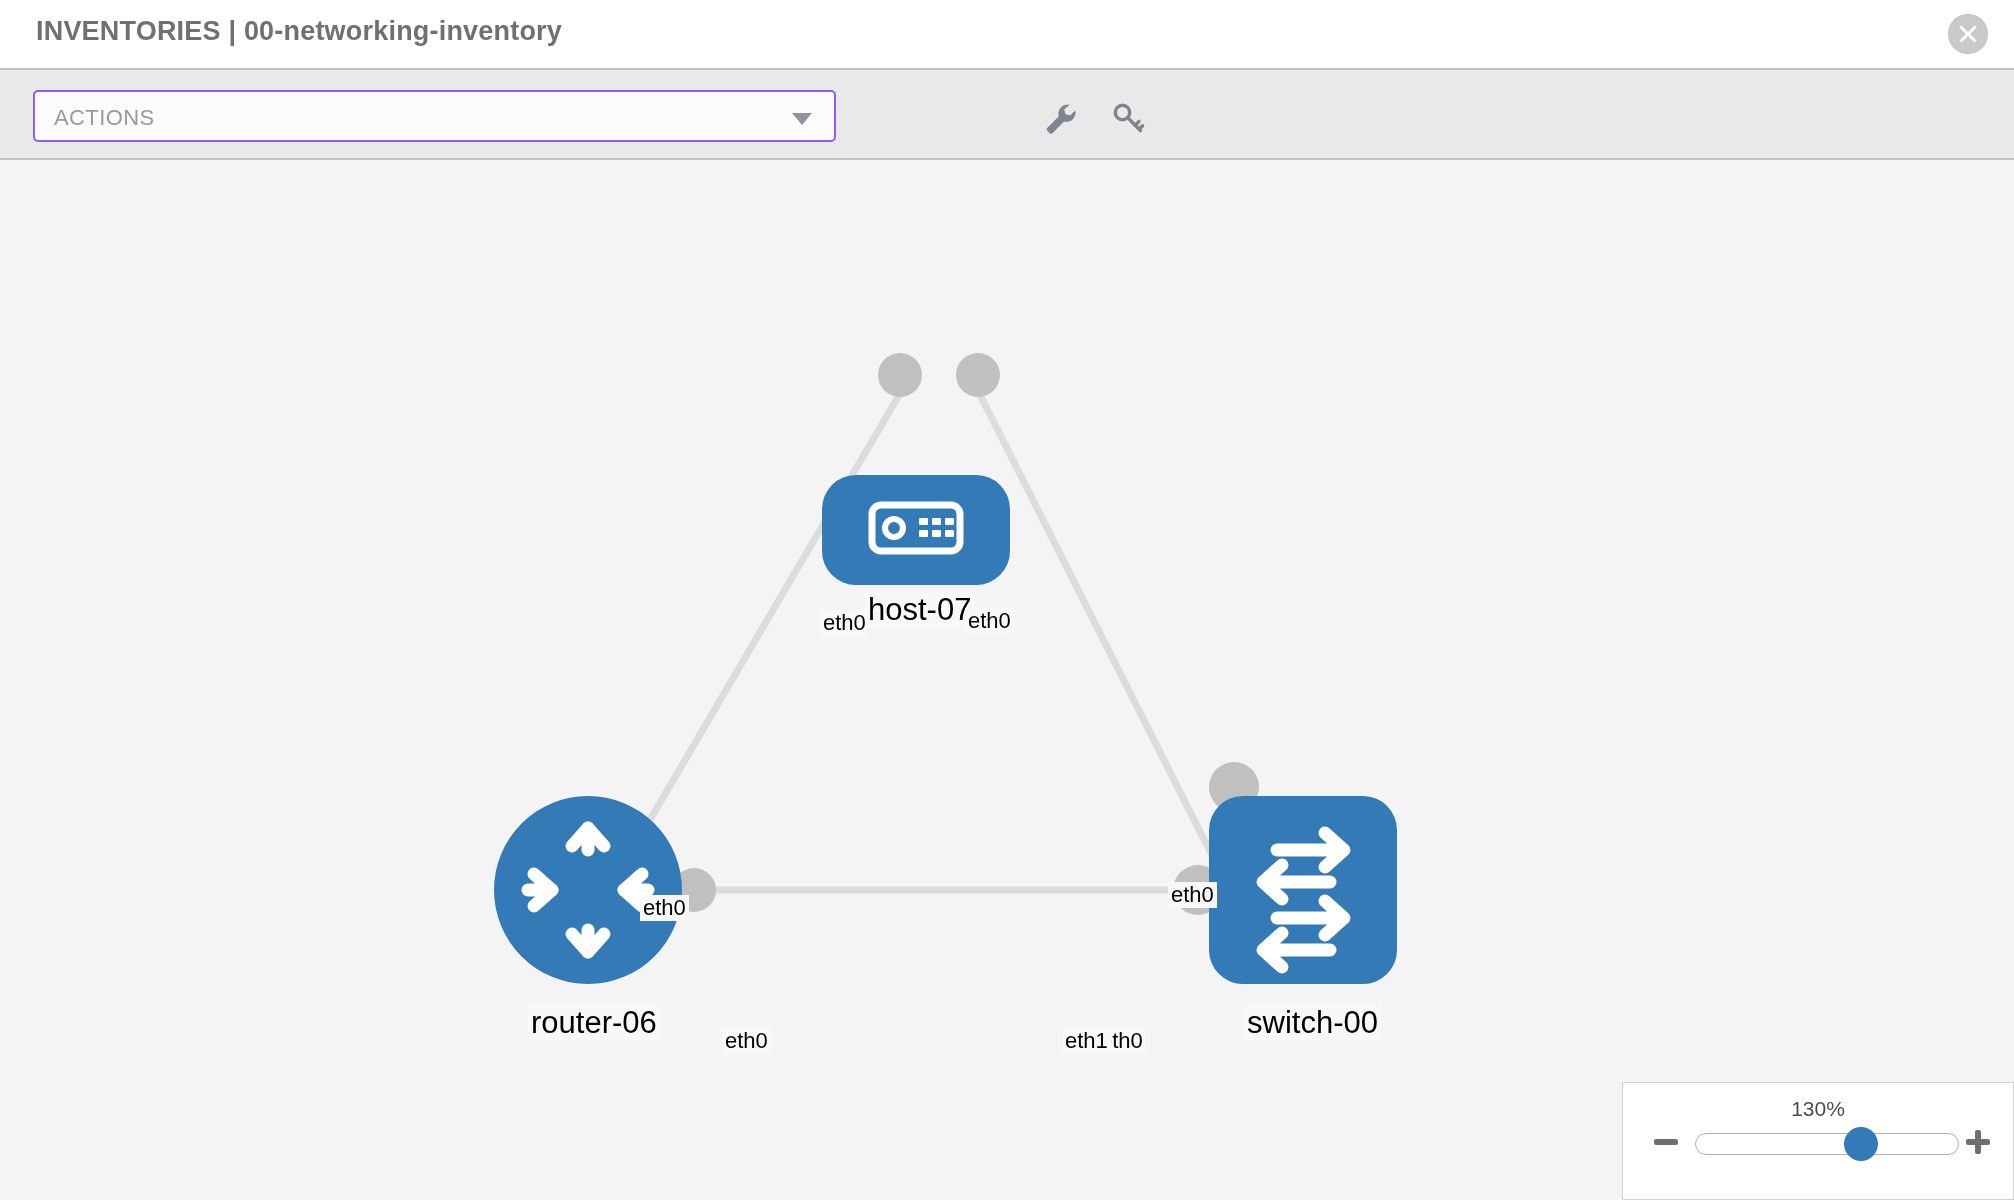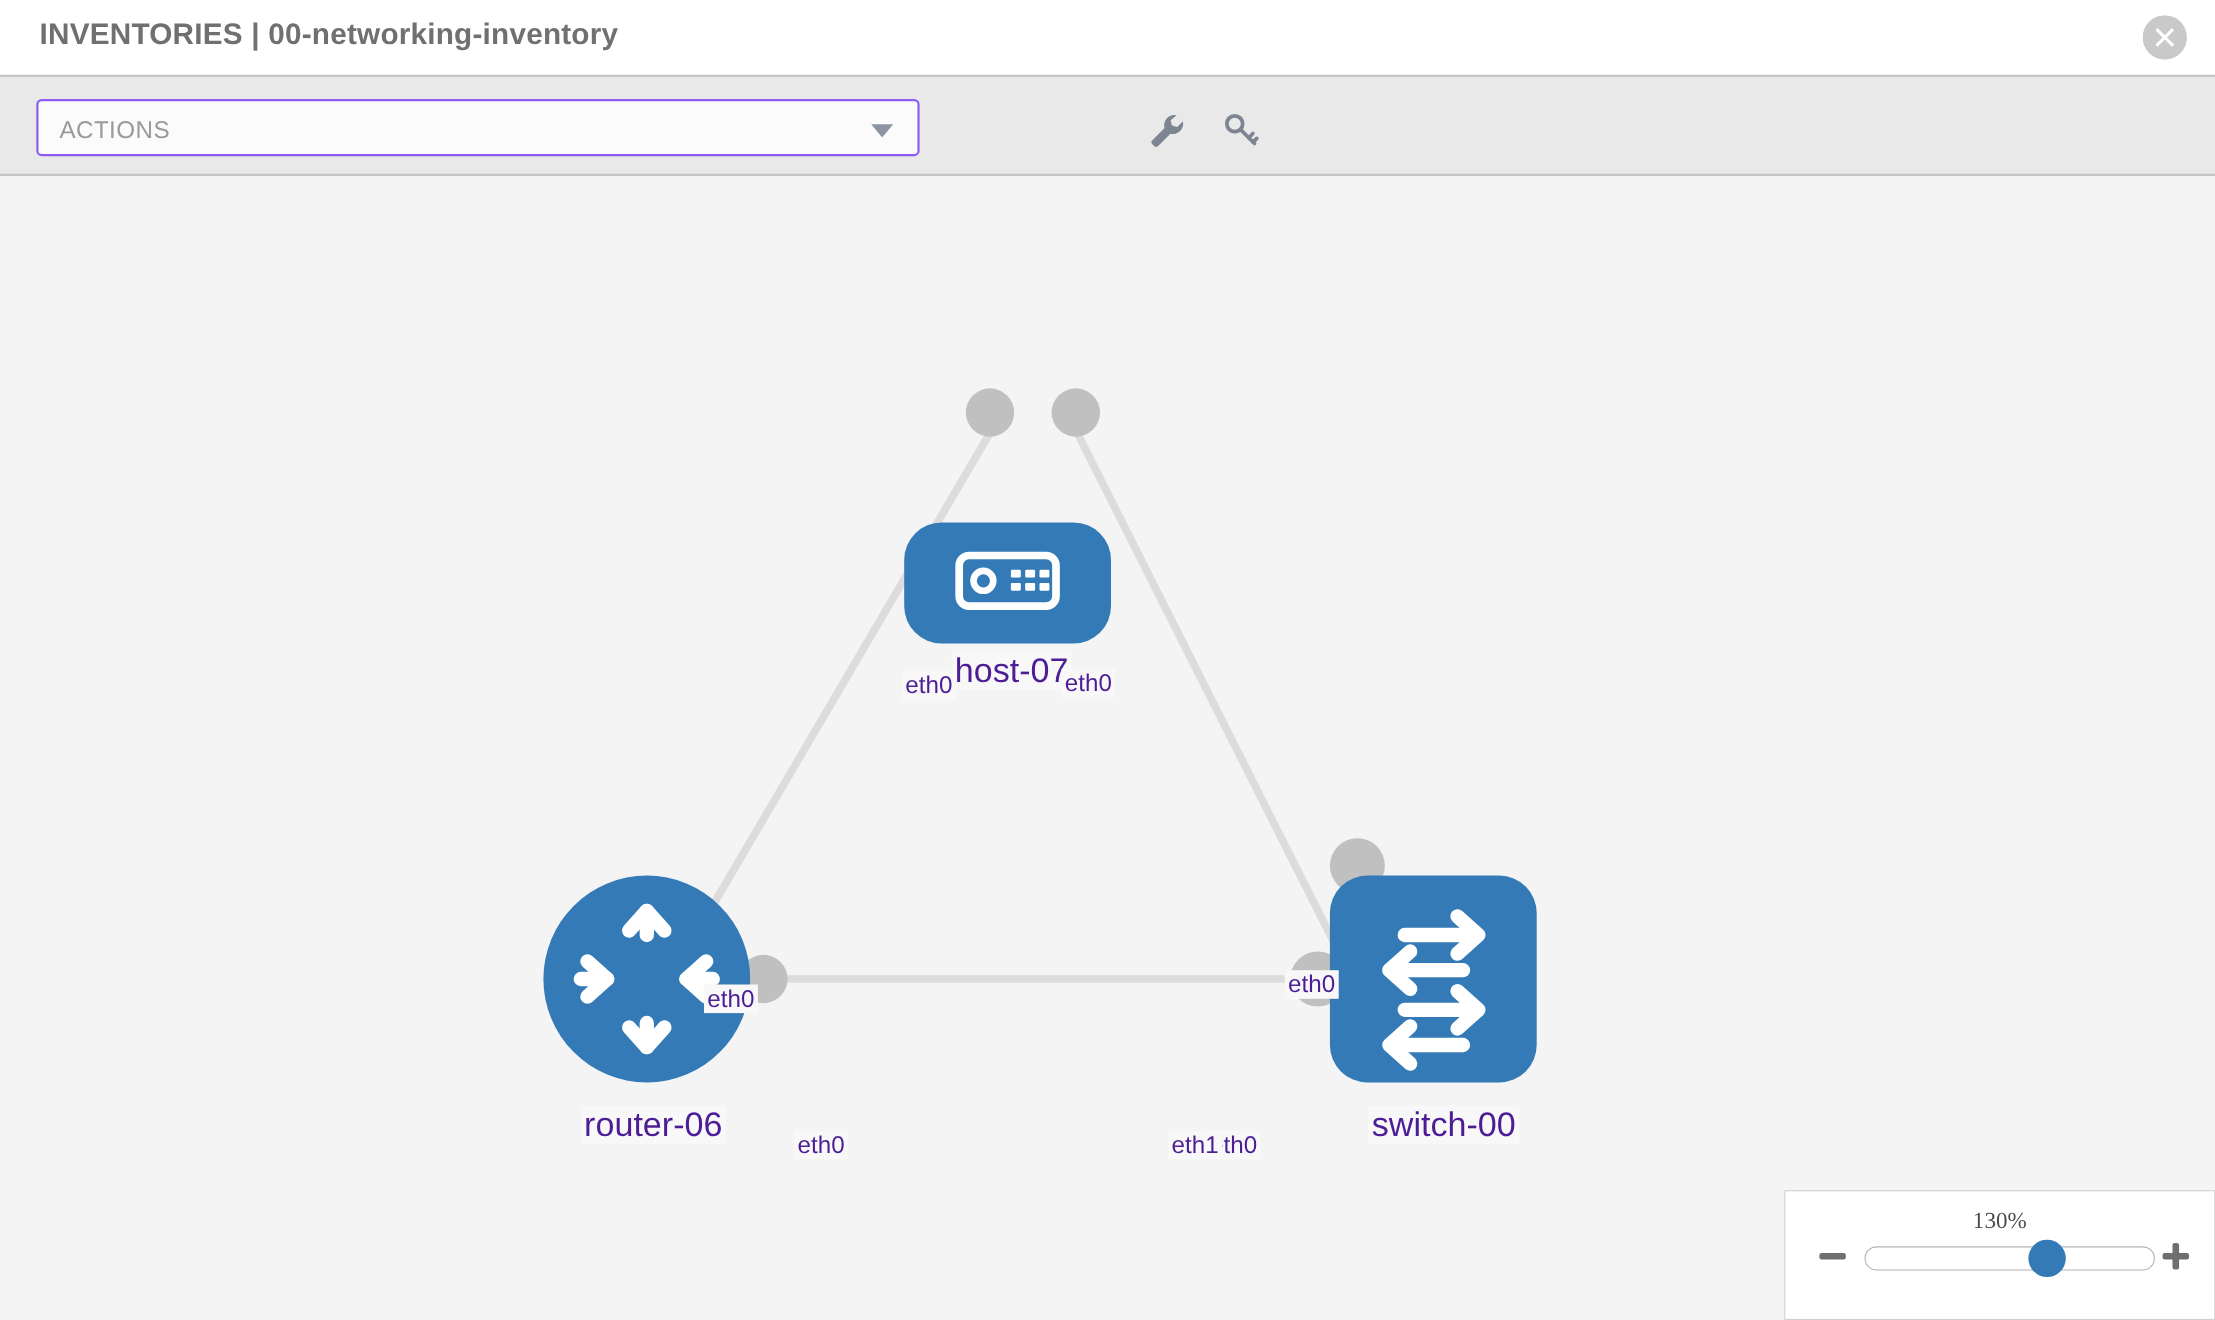--- a/index.html
+++ b/index.html
@@ -127,21 +127,21 @@
     height: 1040px;
     background: #f4f4f4;
     overflow: hidden;
   }
   .canvas svg { display: block; }
 
   
   .nd-label {
     position: absolute;
     background: #f8f8f8;
-    color: #4c1d95;
+    color: #000000;
     white-space: nowrap;
     line-height: 1;
   }
   .nd-name {
     font-size: 31px;
     padding: 2px 3px;
   }
   .if-label {
     font-size: 22px;
     padding: 2px 3px;
@@ -150,21 +150,20 @@
   
   .zoom-panel {
     position: absolute;
     left: 1622px;
     top: 1082px;
     width: 392px;
     height: 118px;
     background: #ffffff;
     border: 1px solid #d0d0d0;
     box-sizing: border-box;
-    font-family: Liberation Serif, serif;
   }
   .zoom-pct {
     position: absolute;
     left: 0; right: 0;
     top: 14px;
     text-align: center;
     font-size: 21px;
     color: #4d4d4d;
   }
   .zoom-minus, .zoom-plus {

